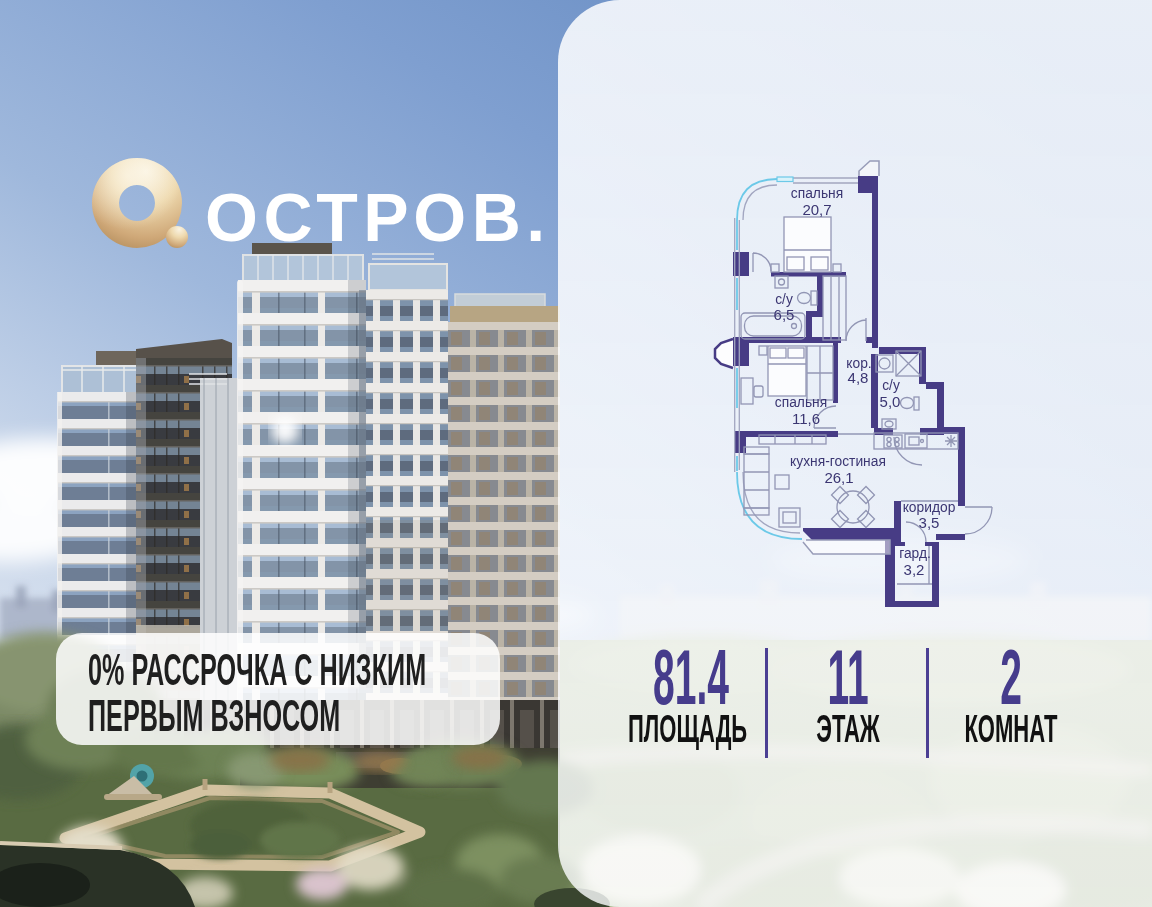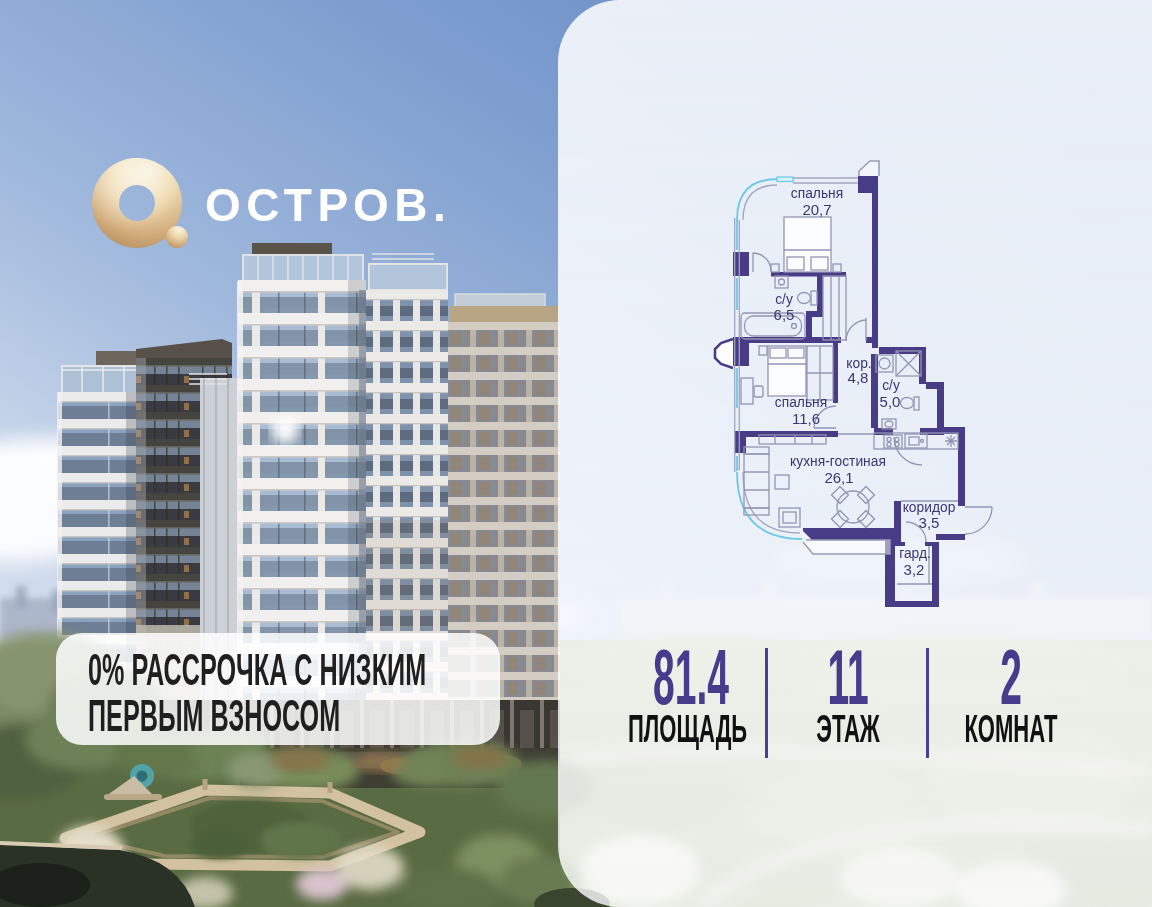--- a/index.html
+++ b/index.html
@@ -242,21 +242,21 @@
 </radialGradient>
 <radialGradient id="goldhi" cx="0.4" cy="0.2" r="0.6">
  <stop offset="0" stop-color="#fdf8ea" stop-opacity="0.95"></stop>
  <stop offset="1" stop-color="#fdf8ea" stop-opacity="0"></stop>
 </radialGradient>
 </defs>
 <path fill-rule="evenodd" d="M12 55 a45 45 0 1 0 90 0 a45 45 0 1 0 -90 0 Z M39 55 a18 18 0 1 0 36 0 a18 18 0 1 0 -36 0 Z" fill="url(#gold)"></path>
 <path fill-rule="evenodd" d="M12 55 a45 45 0 1 0 90 0 a45 45 0 1 0 -90 0 Z M39 55 a18 18 0 1 0 36 0 a18 18 0 1 0 -36 0 Z" fill="url(#goldhi)" opacity="0.7"></path>
 <circle cx="97" cy="89" r="11" fill="url(#gold)"></circle>
 </svg>
-<div class="abs" style="left:205px;top:178px;color:#ffffff;font-weight:bold;font-size:46px;letter-spacing:5.5px">ОСТРОВ<span style="letter-spacing:0">.</span></div>
+<div class="abs" style="left:205px;top:178px;color:#ffffff;font-weight:bold;font-size:68px;letter-spacing:5.5px">ОСТРОВ<span style="letter-spacing:0">.</span></div>
 
 <div class="abs" style="left:558px;top:0;width:594px;height:907px;border-radius:62px 0 0 62px;background:linear-gradient(180deg, rgba(252,253,255,0.87) 0%, rgba(252,253,255,0.84) 55%, rgba(252,253,255,0.8) 100%)"></div>
 
 <svg class="abs" style="left:700px;top:150px" width="310" height="470" viewBox="0 0 310 470">
 <g fill="#473c85">
  <rect x="158" y="26" width="20" height="17"></rect>
  <rect x="172" y="43" width="6" height="155"></rect>
  <rect x="179" y="197" width="47" height="7"></rect>
  <rect x="219" y="204" width="7" height="30"></rect>
  <rect x="171" y="204" width="7" height="74"></rect>

